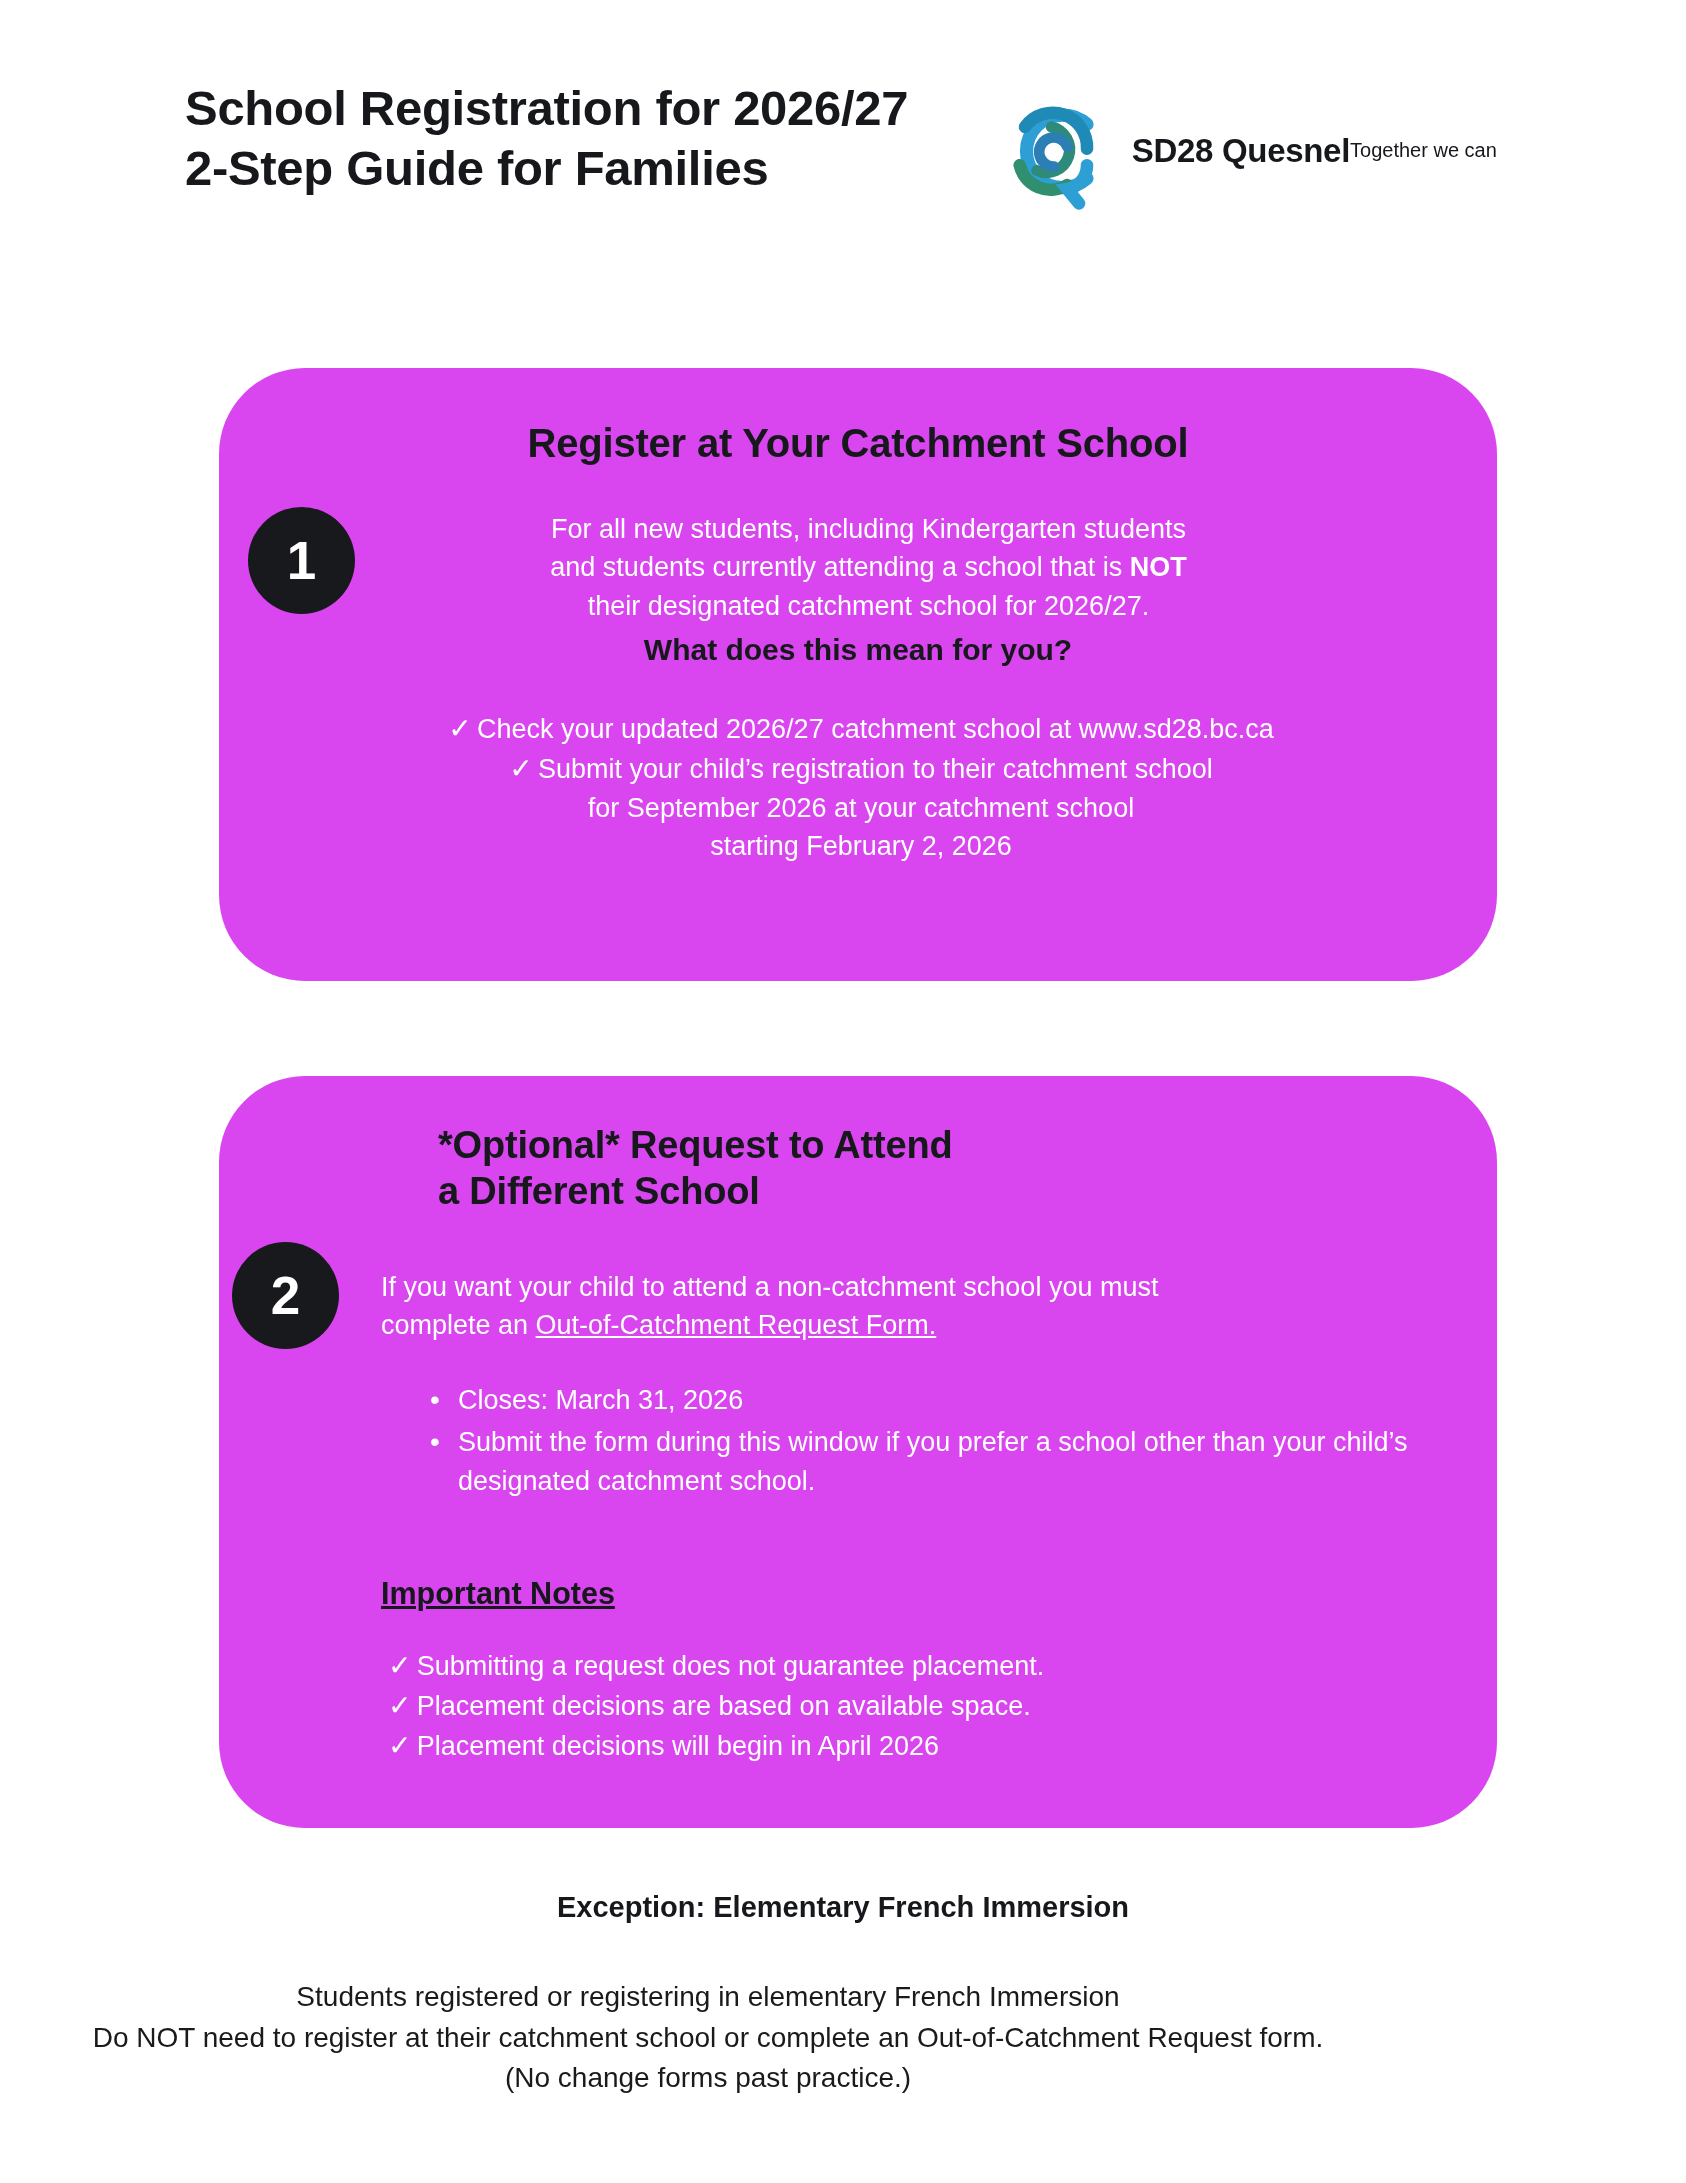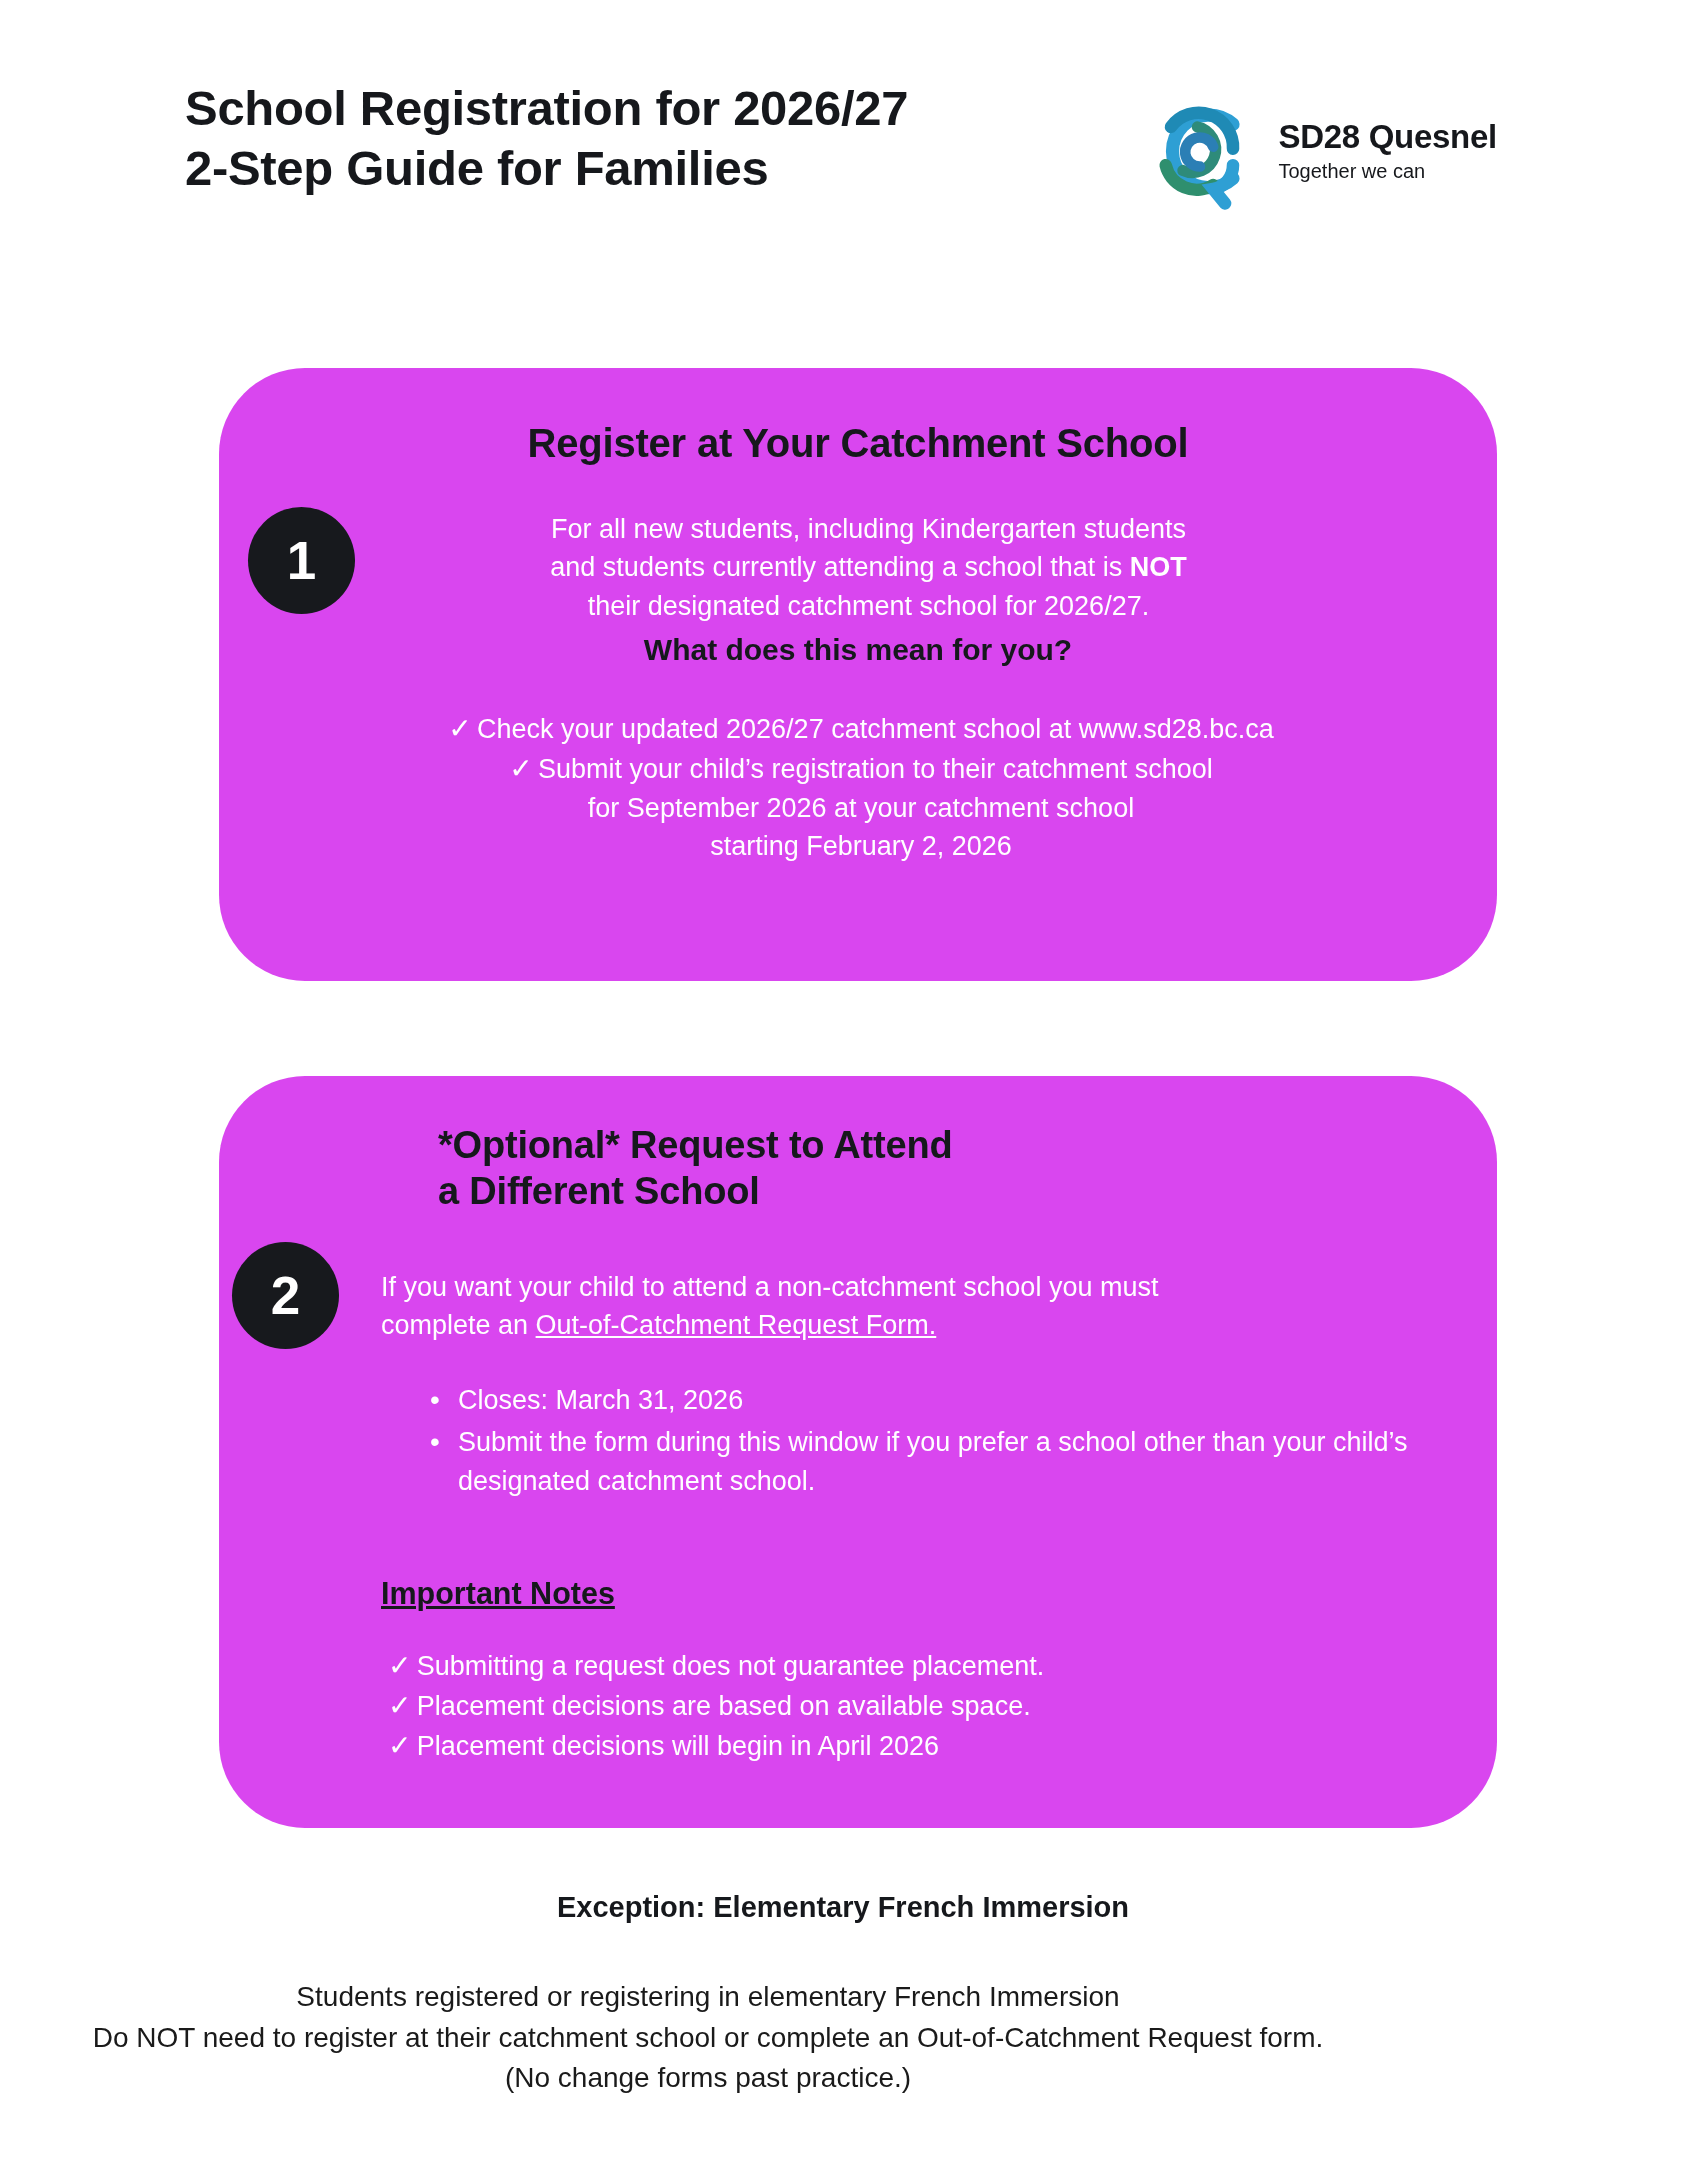--- a/index.html
+++ b/index.html
@@ -46,21 +46,21 @@
     position: relative;
     display: flex;
     align-items: center;
     margin-top: 6.6px;
     margin-right: 13.2px;
   }
   .logo-mark { width: 132px; height: 132px; flex: 0 0 auto; }
   .logo-text {
     margin-left: 12px;
     display: flex;
-    flex-direction: column;
+    flex-direction: row;
     justify-content: center;
   }
   .logo-name {
     font-weight: bold;
     font-size: 33px;
     color: #16181c;
     line-height: 1.05;
     letter-spacing: -0.3px;
   }
   .logo-tag {

